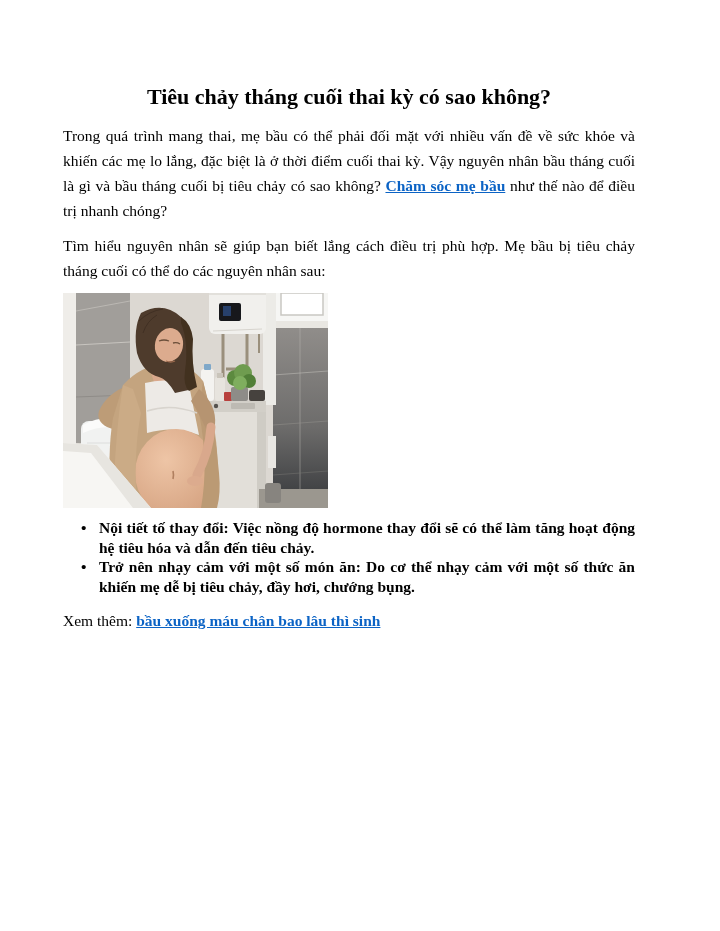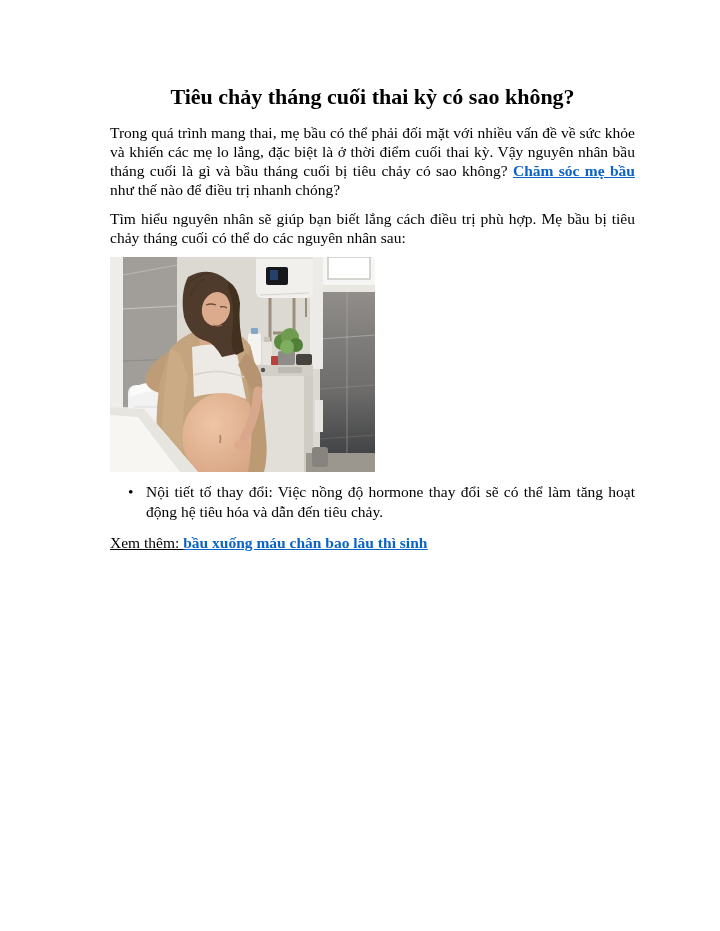--- a/index.html
+++ b/index.html
@@ -7,32 +7,32 @@
     width:720px;height:931px;
     background:#ffffff;
     overflow:hidden;
     font-family:"Liberation Serif","DejaVu Serif",serif;
     color:#000;
     -webkit-font-smoothing:antialiased;
   }
   .page{
     box-sizing:border-box;
     width:720px;height:931px;
-    padding:83px 85px 0 110px;
+    padding:83px 85px 0 63px;
   }
   .doc-title{
     font-size:22px;
     line-height:27px;
     font-weight:bold;
     text-align:center;
     margin:0 0 13px 0;
   }
   p{
     font-size:15.5px;
-    line-height:19px;
+    line-height:25px;
     text-align:justify;
     margin:0 0 10px 0;
   }
   h2{
     font-size:18px;
     line-height:23px;
     font-weight:bold;
     margin:0 0 9px 0;
   }
   a.doclink{
@@ -50,29 +50,30 @@
     list-style:none;
     margin:0 0 12px 0;
     padding:0;
   }
   ul.causes li{
     position:relative;
     padding-left:36px;
     font-size:15.5px;
     line-height:19.5px;
     text-align:justify;
+    font-weight:bold;
   }
   ul.causes li::before{
     content:"\2022";
     position:absolute;
     left:18px;
     top:0;
     font-size:15.5px;
   }
-  .see-also{margin:0 0 9px 0;text-decoration:underline;}
+  .see-also{margin:0 0 9px 0;}
   .h2-second{margin-top:0;}
 </style>
 </head>
 <body>
 
 <div class="page">
 
   <h1 class="doc-title">Tiêu chảy tháng cuối thai kỳ có sao không?</h1>
 
   <p><span>Trong quá trình mang thai, mẹ bầu có thể phải đối mặt với nhiều vấn đề về sức khỏe và khiến các mẹ lo lắng, đặc biệt là ở thời điểm cuối thai kỳ. Vậy nguyên nhân bầu tháng cuối là gì và bầu tháng cuối bị tiêu chảy có sao không? </span><a class="doclink">Chăm sóc mẹ bầu</a><span> như thế nào để điều trị nhanh chóng?</span></p>
@@ -209,19 +210,20 @@
     </g>
 
     <g>
       <polygon points="0,150 34,152 88,215 0,215" fill="#f7f6f3"></polygon>
       <polygon points="0,150 34,152 88,215 70,215 28,160 0,158" fill="#e7e5e0"></polygon>
     </g>
   </svg>
 
   <ul class="causes">
     <li>Nội tiết tố thay đổi: Việc nồng độ hormone thay đổi sẽ có thể làm tăng hoạt động hệ tiêu hóa và dẫn đến tiêu chảy.</li>
+    <li>Trở nên nhạy cảm với một số món ăn: Do cơ thể nhạy cảm với một số thức ăn khiến mẹ dễ bị tiêu chảy, đầy hơi, chướng bụng.</li>
   </ul>
 
   <p class="see-also"><span>Xem thêm: </span><a class="doclink">bầu xuống máu chân bao lâu thì sinh</a></p>
 
 
 
 </div>
 
 </body></html>

